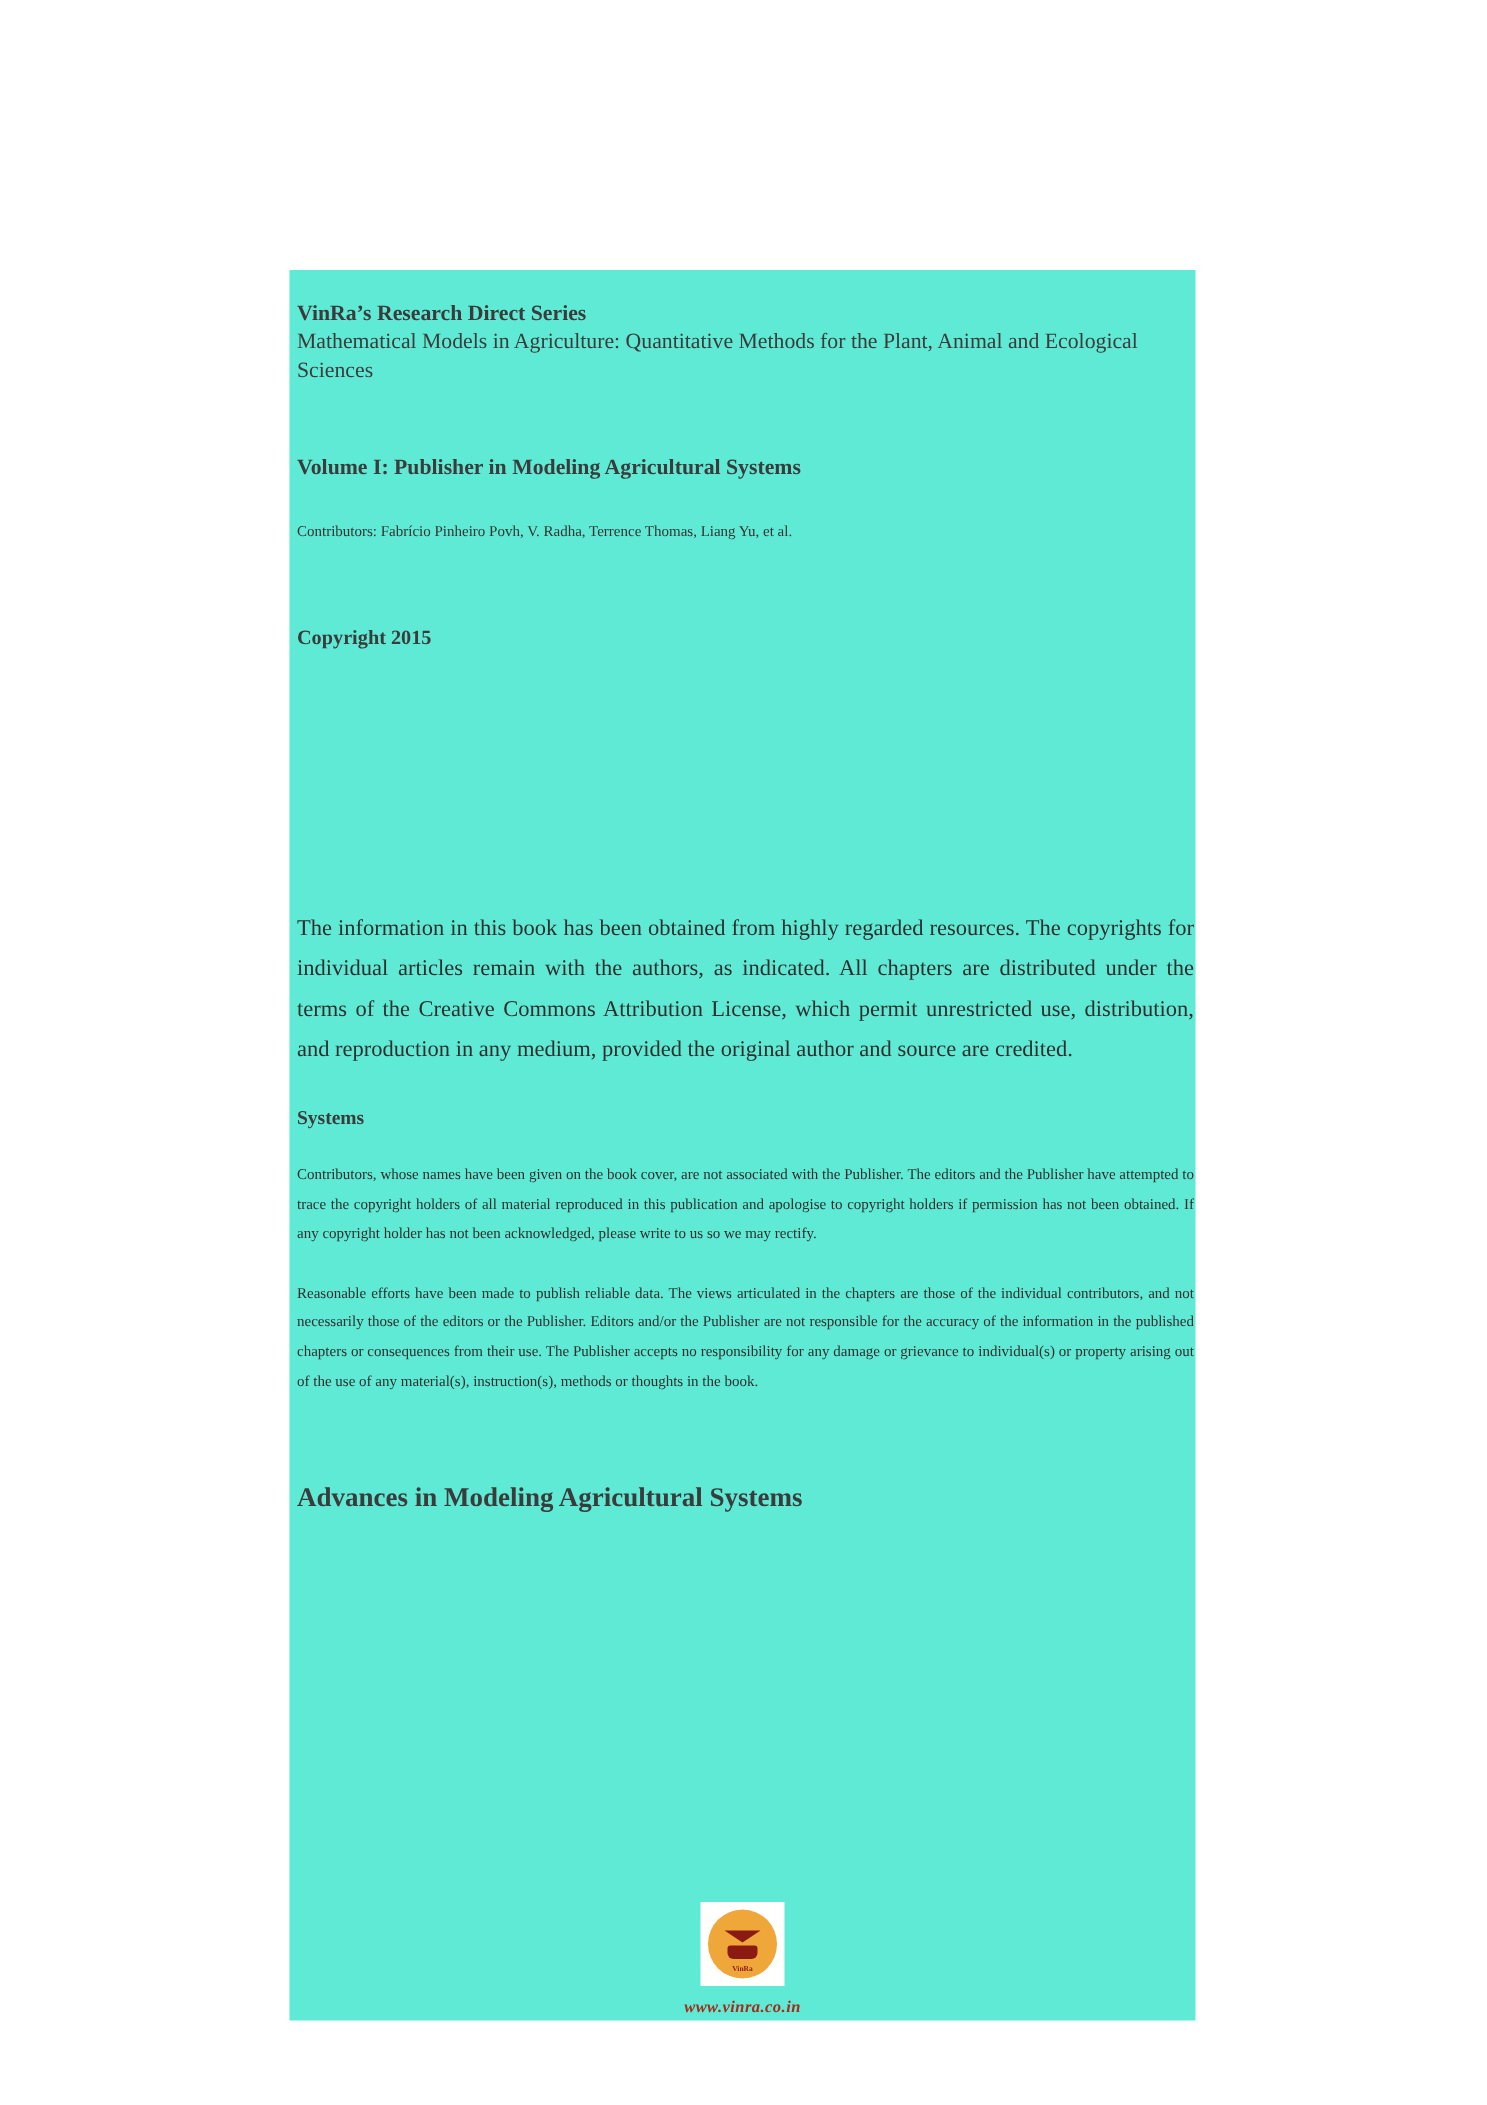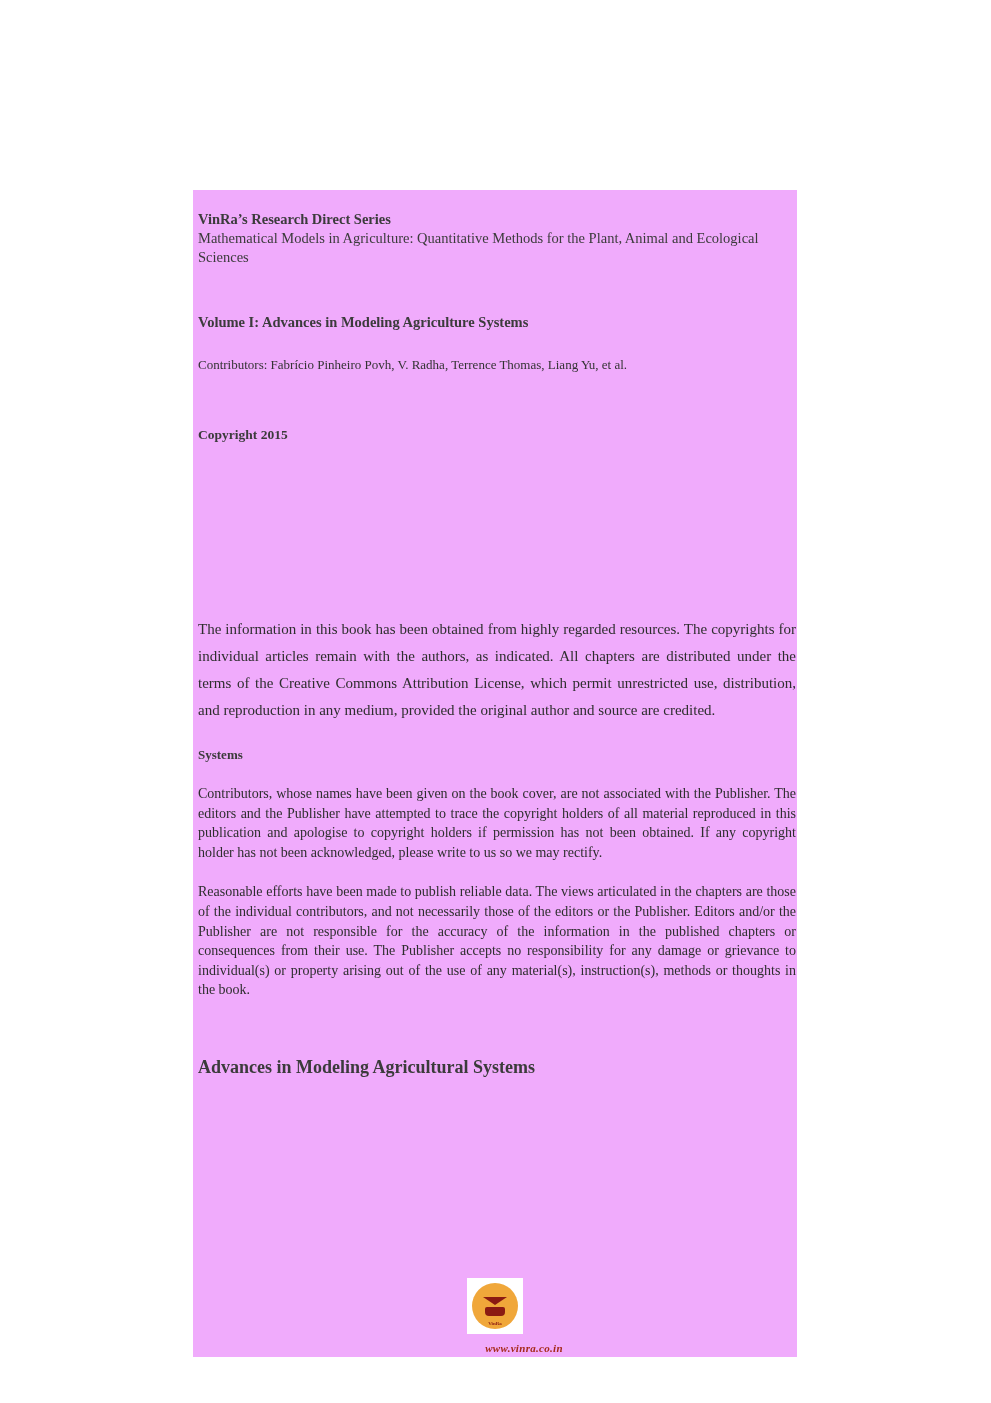--- a/index.html
+++ b/index.html
@@ -12,24 +12,24 @@
     height: 1403px;
     position: relative;
     font-family: "Liberation Serif", serif;
     overflow: hidden;
   }
 
   
   .page-canvas {
     position: absolute;
     left: 193px;
-    top: 190px;
+    top: 180px;
     width: 604px;
     height: 1167px;
-    background: #f0abfc;
+    background: #5eead4;
     overflow: hidden;
   }
 
   .content {
     position: absolute;
     left: 5px;
     top: 20px;
     width: 599px;
   }
 
@@ -53,21 +53,21 @@
   .volume-title {
     color: #3b3b3b;
     font-weight: bold;
     font-size: 14.5px;
     line-height: 19px;
     margin: 46px 0 0 0;
   }
 
   .contributors {
     color: #333333;
-    font-size: 13px;
+    font-size: 10px;
     line-height: 18px;
     margin: 24px 0 0 0;
   }
 
   .copyright {
     color: #3b3b3b;
     font-weight: bold;
     font-size: 13.5px;
     line-height: 18px;
     margin: 52px 0 0 0;
@@ -85,21 +85,21 @@
   .notice-heading {
     color: #3b3b3b;
     font-weight: bold;
     font-size: 13px;
     line-height: 18px;
     margin: 22px 0 0 0;
   }
 
   .notice-para {
     color: #2e2e2e;
-    font-size: 14px;
+    font-size: 10px;
     line-height: 19.6px;
     text-align: justify;
     width: 598px;
     margin: 20px 0 0 0;
   }
 
   .footer-title {
     color: #3b3b3b;
     font-weight: bold;
     font-size: 18px;
@@ -158,35 +158,34 @@
     position: absolute;
     left: 0;
     top: 1152px;
     width: 604px;
     text-align: center;
     color: #a52a1a;
     font-size: 11px;
     font-style: italic;
     font-weight: bold;
     letter-spacing: 0.3px;
-    padding-left: 29px;
   }
 </style>
 </head>
 <body>
 
 <div class="page-canvas">
 
   <div class="content">
 
     <div class="series-title">VinRa’s Research Direct Series</div>
 
     <div class="main-title">Mathematical Models in Agriculture: Quantitative Methods for the Plant, Animal and Ecological Sciences</div>
 
-    <div class="volume-title">Volume I: Advances in Modeling Agriculture Systems</div>
+    <div class="volume-title">Volume I: Publisher in Modeling Agricultural Systems</div>
 
     <div class="contributors">Contributors: Fabrício Pinheiro Povh, V. Radha, Terrence Thomas, Liang Yu, et al.</div>
 
     <div class="copyright">Copyright 2015</div>
 
     <div class="info-para">The information in this book has been obtained from highly regarded resources. The copyrights for individual articles remain with the authors, as indicated. All chapters are distributed under the terms of the Creative Commons Attribution License, which permit unrestricted use, distribution, and reproduction in any medium, provided the original author and source are credited.</div>
 
     <div class="notice-heading">Systems</div>
 
     <div class="notice-para">Contributors, whose names have been given on the book cover, are not associated with the Publisher. The editors and the Publisher have attempted to trace the copyright holders of all material reproduced in this publication and apologise to copyright holders if permission has not been obtained. If any copyright holder has not been acknowledged, please write to us so we may rectify.</div>

